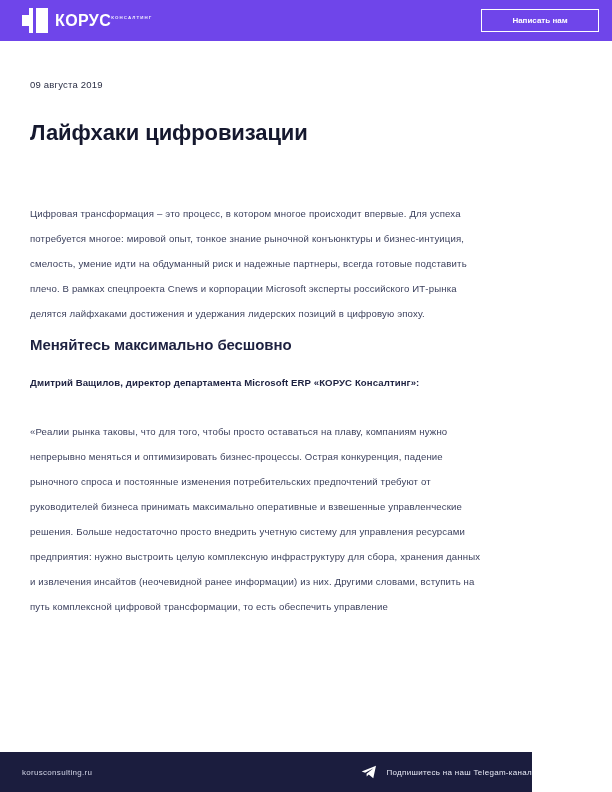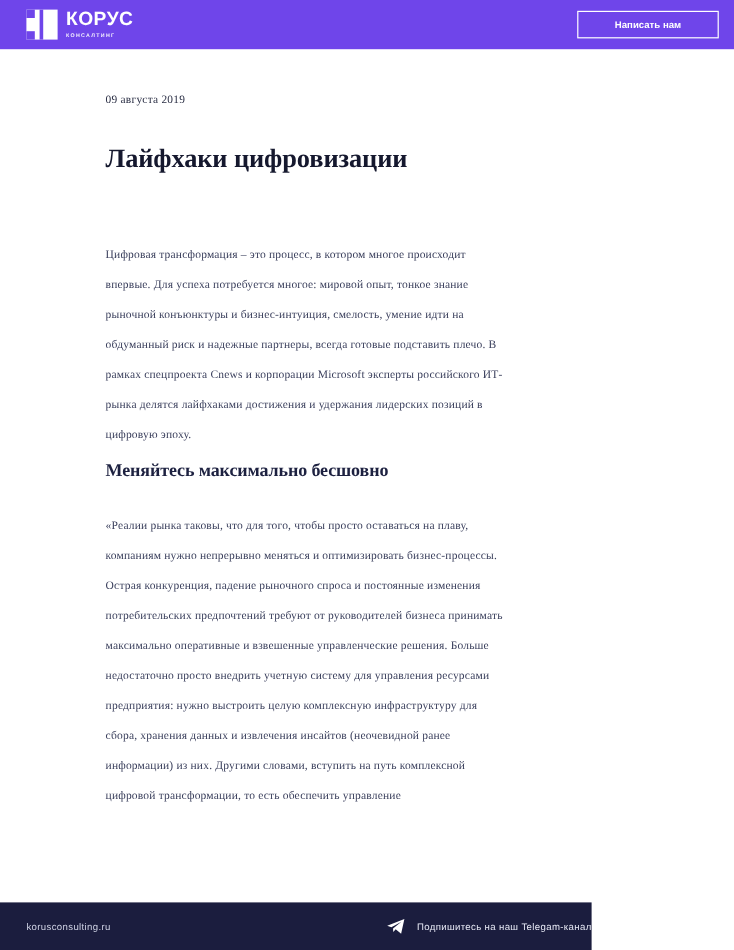--- a/index.html
+++ b/index.html
@@ -41,21 +41,21 @@
   }
   .logo-mark .bar {
     position: absolute;
     background: #6f45ea;
   }
   .logo-mark .b1 { left: 0px;  top: 0px;   width: 7px; height: 7px; }
   .logo-mark .b2 { left: 0px;  top: 18px;  width: 7px; height: 7px; }
   .logo-mark .b3 { left: 11px; top: 0px;   width: 3px; height: 25px; }
   .logo-text {
     display: flex;
-    flex-direction: column;
+    flex-direction: row;
     justify-content: center;
     line-height: 1;
   }
   .logo-title {
     color: #ffffff;
     font-size: 16px;
     font-weight: bold;
     letter-spacing: 0.4px;
   }
   .logo-sub {
@@ -81,23 +81,22 @@
     justify-content: center;
     cursor: pointer;
     padding: 1px;
   }
 
   
   .content {
     position: absolute;
     top: 41px; left: 0;
     width: 512px;
-    padding: 0 88px;
+    padding: 0 30px;
     box-sizing: border-box;
-    font-family: Liberation Serif, serif;
   }
   .date {
     margin-top: 38px;
     font-size: 9.5px;
     color: #2b2f45;
     letter-spacing: 0.2px;
   }
   .article-title {
     margin: 30px 0 0 0;
     font-size: 22px;
@@ -127,21 +126,21 @@
     font-weight: bold;
     color: #1d2140;
     letter-spacing: 0.1px;
   }
 
   
   .footer {
     position: absolute;
     left: 0;
     bottom: 0;
-    width: 493px;
+    width: 532px;
     height: 40px;
     background: #1b1d3e;
     display: flex;
     align-items: center;
   }
   .footer-site {
     margin-left: 22px;
     color: #cfd2e4;
     font-size: 8px;
     letter-spacing: 0.3px;
@@ -196,20 +195,21 @@
     </div>
   </div>
   <button class="header-btn">Написать нам</button>
 </div>
 
 <div class="content">
   <div class="date">09 августа 2019</div>
   <h1 class="article-title">Лайфхаки цифровизации</h1>
   <p class="para">Цифровая трансформация – это процесс, в котором многое происходит впервые. Для успеха потребуется многое: мировой опыт, тонкое знание рыночной конъюнктуры и бизнес-интуиция, смелость, умение идти на обдуманный риск и надежные партнеры, всегда готовые подставить плечо. В рамках спецпроекта Cnews и корпорации Microsoft эксперты российского ИТ-рынка делятся лайфхаками достижения и удержания лидерских позиций в цифровую эпоху.</p>
   <h2 class="subhead">Меняйтесь максимально бесшовно</h2>
+  <p class="attribution">Дмитрий Ващилов, директор департамента Microsoft ERP «КОРУС Консалтинг»:</p>
   <p class="para tight">«Реалии рынка таковы, что для того, чтобы просто оставаться на плаву, компаниям нужно непрерывно меняться и оптимизировать бизнес-процессы. Острая конкуренция, падение рыночного спроса и постоянные изменения потребительских предпочтений требуют от руководителей бизнеса принимать максимально оперативные и взвешенные управленческие решения. Больше недостаточно просто внедрить учетную систему для управления ресурсами предприятия: нужно выстроить целую комплексную инфраструктуру для сбора, хранения данных и извлечения инсайтов (неочевидной ранее информации) из них. Другими словами, вступить на путь комплексной цифровой трансформации, то есть обеспечить управление</p>
 </div>
 
 <div class="footer">
   <span class="footer-site">korusconsulting.ru</span>
   <div class="footer-tg">
     <svg class="tg-icon" viewBox="0 0 24 20">
       <path d="M1 9.2 22.5 0.8 18.4 19.2 11.6 13.6 8.6 16.9 8.3 12.6 18.8 4.2 6.2 11.2z" fill="#ffffff"></path>
     </svg>
     <span class="footer-tg-text">Подпишитесь на наш Telegam-канал</span>

